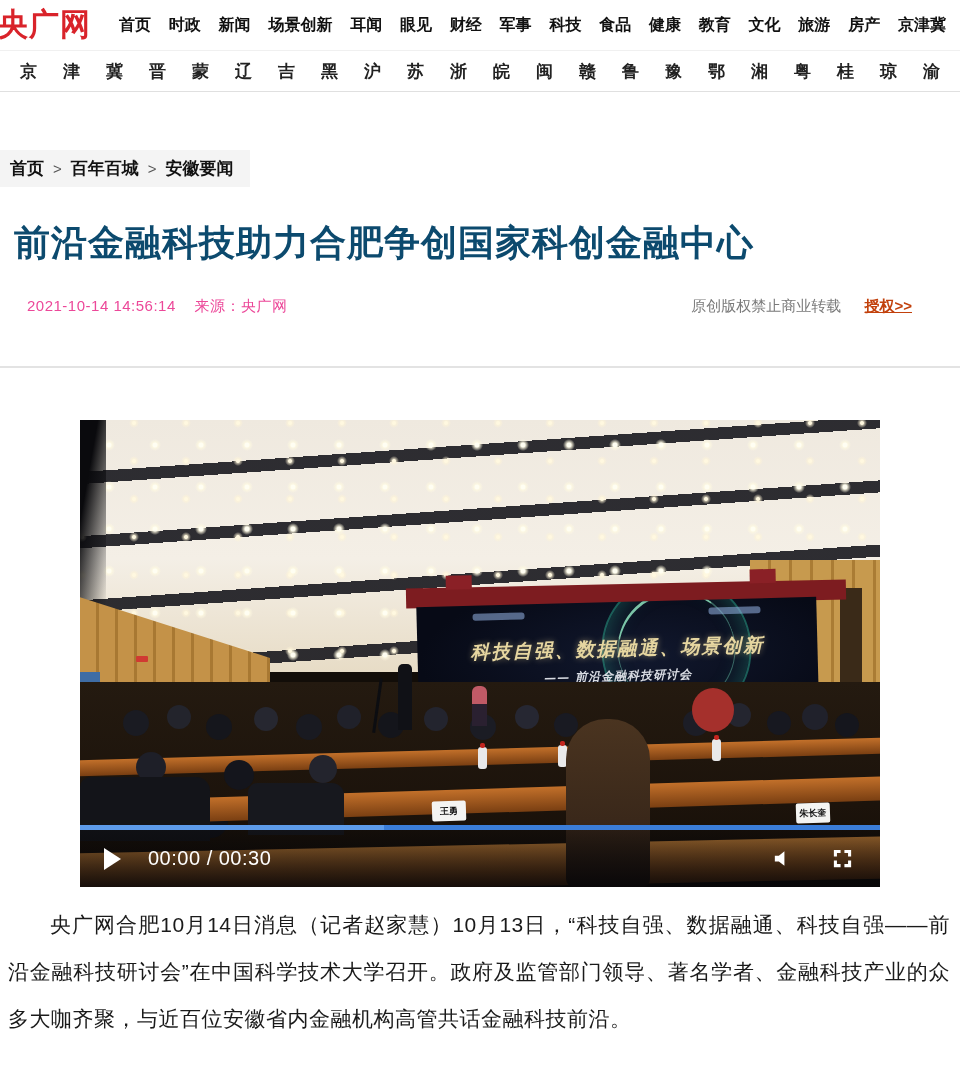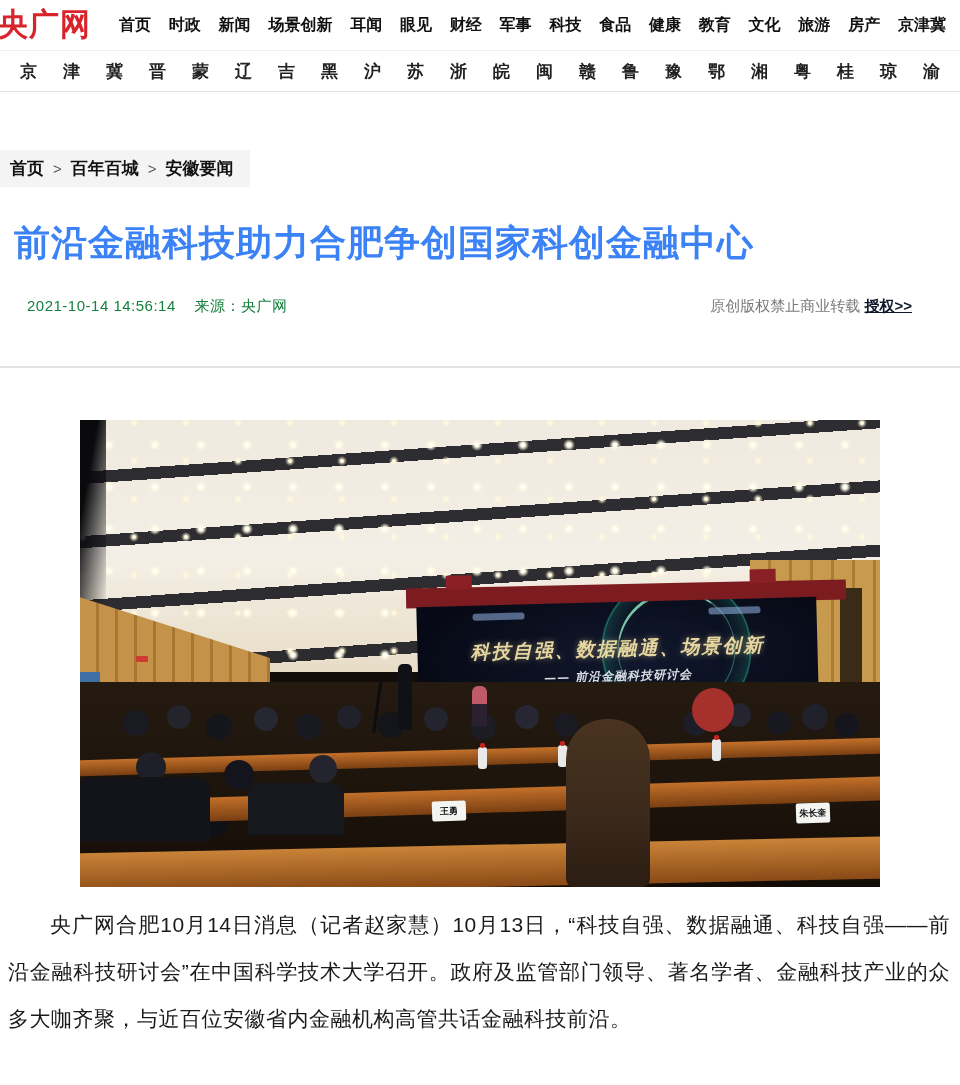--- a/index.html
+++ b/index.html
@@ -16,26 +16,26 @@
     padding:0 20px; border-top:1px solid #f0f0f0; border-bottom:1px solid #e0e0e0; }
   .region-item { font-size:17px; font-weight:700; color:#222; text-decoration:none; cursor:pointer; }
 
   
   .breadcrumb { display:inline-block; margin:58px 0 0 0; background:#f4f4f4; padding:7px 16px 7px 10px; }
   .breadcrumb a { font-size:17px; font-weight:700; color:#111; text-decoration:none; cursor:pointer; }
   .breadcrumb .sep { color:#555; font-weight:400; margin:0 9px; font-size:15px; }
 
   
   .title { margin:30px 24px 0 14px; max-width:740px; font-size:36px; font-weight:700;
-    color:#3b82f6; line-height:1.45; letter-spacing:1px; }
+    color:#0c4a6e; line-height:1.45; letter-spacing:1px; }
   .meta-row { display:flex; justify-content:space-between; align-items:flex-end; margin:28px 48px 0 27px; }
-  .meta-left { font-size:15px; color:#15803d; letter-spacing:0.5px;text-align:center; }
+  .meta-left { font-size:15px; color:#ec4899; letter-spacing:0.5px;text-align:center; }
   .meta-left .src { margin-left:14px; }
   .meta-right { font-size:15px; color:#7a7a7a; }
-  .auth-link { color:#0f172a; font-weight:700; text-decoration:underline; cursor:pointer; margin-left:0; }
+  .auth-link { color:#c2410c; font-weight:700; text-decoration:underline; cursor:pointer; margin-left:19px; }
   .divider { border-bottom:2px solid #e3e3e3; margin-top:50px; }
 
   
   .video { position:relative; width:800px; height:467px; margin:52px auto 0 auto;
     background:#120d08; overflow:hidden; cursor:pointer; }
 
   .v-ceiling { position:absolute; top:0; left:0; width:100%; height:252px;
     background:
       repeating-linear-gradient(176deg, rgba(24,24,30,0) 0 52px, rgba(24,24,30,0.9) 52px 64px),
       linear-gradient(180deg,#efe9df 0%,#f4efe6 55%,#e7dcc6 100%);
@@ -242,18 +242,37 @@
   <div class="bottle b1"></div>
   <div class="bottle b2"></div>
   <div class="bottle b3"></div>
   <div class="name-card card1">王勇</div>
   <div class="name-card card2">朱长奎</div>
   <div class="desk desk3"></div>
   <div class="girl"></div>
   <div class="chair1"></div>
   <div class="chair2"></div>
 
+  <div class="v-controls">
+    <div class="v-progress"></div>
+    <div class="play-btn"></div>
+    <div class="time">
+      <span>00:00</span>
+      <span>/</span>
+      <span>00:30</span>
+    </div>
+    <div class="vol-btn">
+      <svg width="23" height="23" viewBox="0 0 24 24">
+          <path d="M4 9v6h4.2L14 19.5V4.5L8.2 9H4z" fill="#fff"></path>
+        </svg>
+    </div>
+    <div class="fs-btn">
+      <svg width="23" height="23" viewBox="0 0 24 24" fill="#fff">
+        <path d="M3 3h7v3.2H6.2V10H3V3zm11 0h7v7h-3.2V6.2H14V3zM3 14h3.2v3.8H10V21H3v-7zm14.8 0H21v7h-7v-3.2h3.8V14z"></path>
+      </svg>
+    </div>
+  </div>
 </div>
 
 <p class="body-text">央广网合肥10月14日消息（记者赵家慧）10月13日，“科技自强、数据融通、科技自强——前沿金融科技研讨会”在中国科学技术大学召开。政府及监管部门领导、著名学者、金融科技产业的众多大咖齐聚，与近百位安徽省内金融机构高管共话金融科技前沿。</p>
 
 
 
 
 </body></html>

